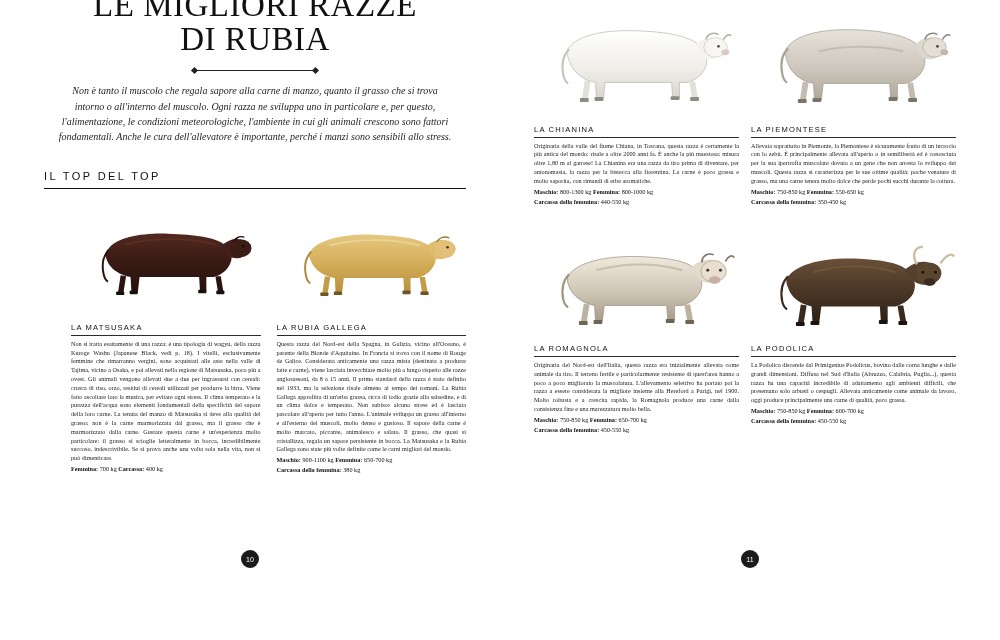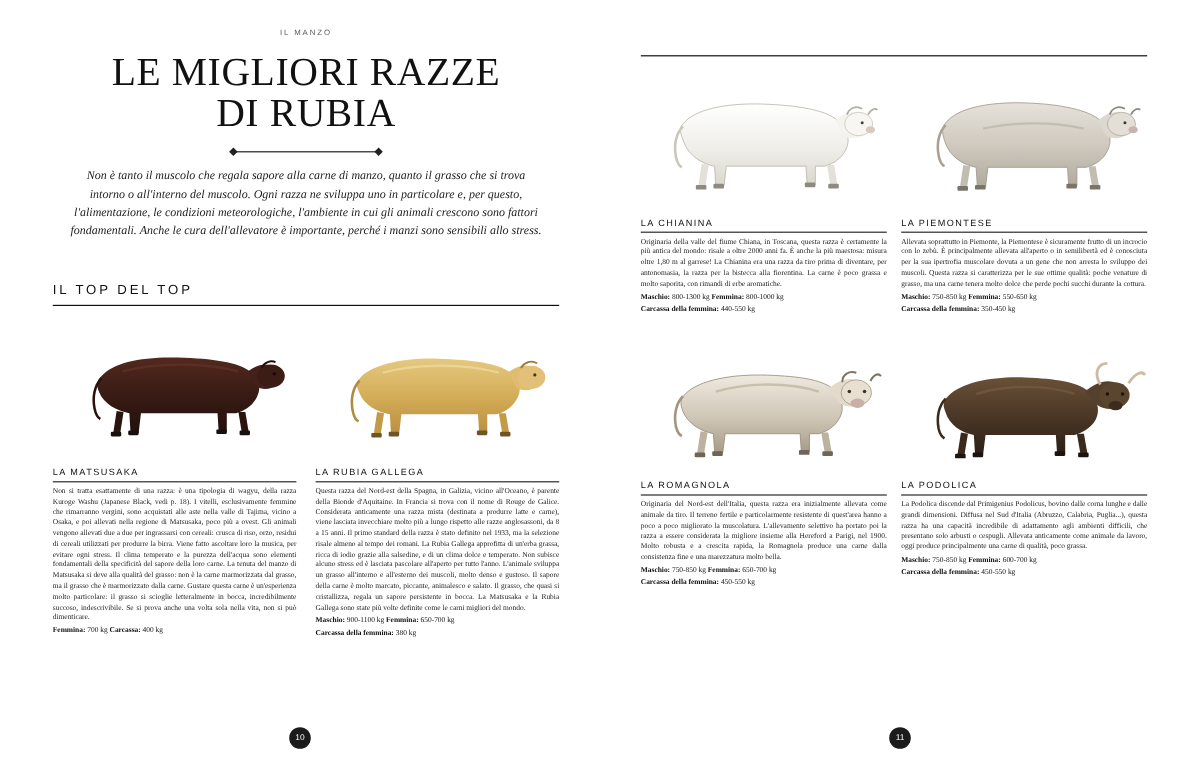--- a/index.html
+++ b/index.html
@@ -6,21 +6,21 @@
   html, body { margin: 0; padding: 0; }
   body {
     width: 1000px;
     height: 640px;
     background: #ffffff;
     font-family: "Liberation Serif", serif;
     color: #1a1a1a;
     overflow: hidden;
     position: relative;
   }
-  .spread { position: relative; width: 1000px; height: 584px; display: flex; }
+  .spread { position: relative; width: 1000px; height: 584px; display: flex; align-items: flex-end; }
   .page { position: relative; height: 640px; }
   .page-left { width: 500px; padding: 24px 34px 0 44px; }
   .page-right { width: 500px; padding: 24px 44px 0 34px; }
 
   .running-head {
     text-align: center;
     font-size: 6.5px;
     letter-spacing: 1.6px;
     text-transform: uppercase;
     color: #5a5a5a;
@@ -66,23 +66,23 @@
     font-family: "Liberation Sans", sans-serif;
     font-size: 11px;
     letter-spacing: 2.4px;
     text-transform: uppercase;
     color: #111;
     margin: 0 0 6px 0;
     font-weight: 400;
   }
   .section-rule { height: 1px; background: #111; width: 100%; margin-bottom: 10px; }
 
-  .left-head { margin-top: 36px; }
-
-  .grid2 { display: flex; gap: 16px; }
+  .left-head { margin-top: 26px; }
+
+  .grid2 { display: flex; gap: 16px; margin-left: 27px; }
   .col { width: 50%; }
 
   .breed-name {
     font-family: "Liberation Sans", sans-serif;
     font-size: 7.6px;
     letter-spacing: 1.2px;
     text-transform: uppercase;
     margin: 4px 0 3px 0;
     font-weight: 400;
     color: #111;

